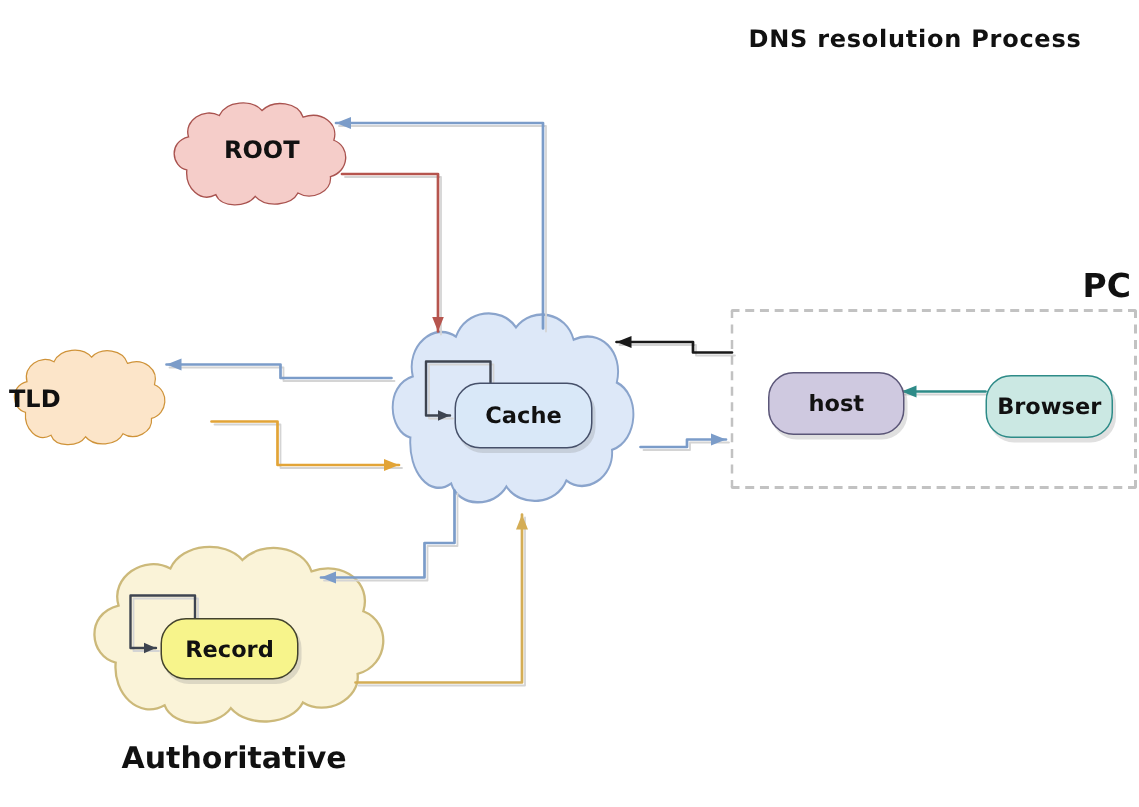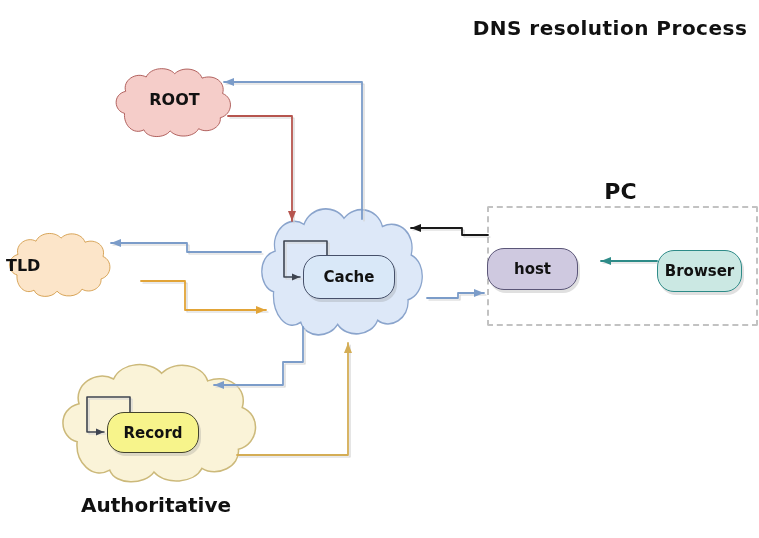--- a/index.html
+++ b/index.html
@@ -2,34 +2,34 @@
 <html><head>
 <meta charset="utf-8">
 <style>
   html,body{margin:0;padding:0;background:#ffffff;}
   #stage{
     position:relative;width:759px;height:538px;background:#ffffff;overflow:hidden;
     font-family:"DejaVu Sans","Liberation Sans",sans-serif;
   }
   #diagram-svg{position:absolute;left:0;top:0;width:759px;height:538px;}
   .lbl{position:absolute;color:#111;font-weight:bold;white-space:nowrap;}
-  #title{left:462px;top:16px;width:296px;font-size:20px;text-align:center;letter-spacing:.5px;}
-  #pc-label{left:487px;top:179px;width:267px;font-size:22px;text-align:center;}
+  #title{left:462px;top:16px;width:296px;font-size:16px;text-align:center;letter-spacing:.5px;}
+  #pc-label{left:487px;top:179px;width:267px;font-size:22px;text-align:right;}
   #root-label{left:112px;top:90px;width:125px;font-size:16px;text-align:center;}
   #tld-label{left:6px;top:256px;width:110px;font-size:16px;text-align:left;}
   #resolver-label{left:366px;top:336px;font-size:20px;}
   #auth-label{left:81px;top:493px;font-size:20px;}
   .node{
     position:absolute;display:flex;align-items:center;justify-content:center;
     border-radius:17px;font-weight:bold;font-size:15px;color:#111;
     box-shadow:2px 3px 0 rgba(130,130,130,.25);
   }
   #cache-box{left:303px;top:255px;width:90px;height:42px;background:#d9e8f8;border:1.6px solid #46506a;}
   #record-box{left:107px;top:412px;width:90px;height:39px;background:#f7f48b;border:1.6px solid #43432d;}
-  #host-box{left:487px;top:248px;width:89px;height:40px;background:#cfc9e0;border:1.6px solid #5b5678;}
+  #host-box{left:512px;top:248px;width:89px;height:40px;background:#cfc9e0;border:1.6px solid #5b5678;}
   #browser-box{left:657px;top:250px;width:83px;height:40px;background:#cbe8e3;border:1.6px solid #2e8b88;text-align:right;}
   #pc-box{
     position:absolute;left:487px;top:206px;width:267px;height:116px;
     border:2px dashed #c2c2c2;border-radius:2px;
   }
 </style>
 </head>
 <body>
 
 <div id="stage">

